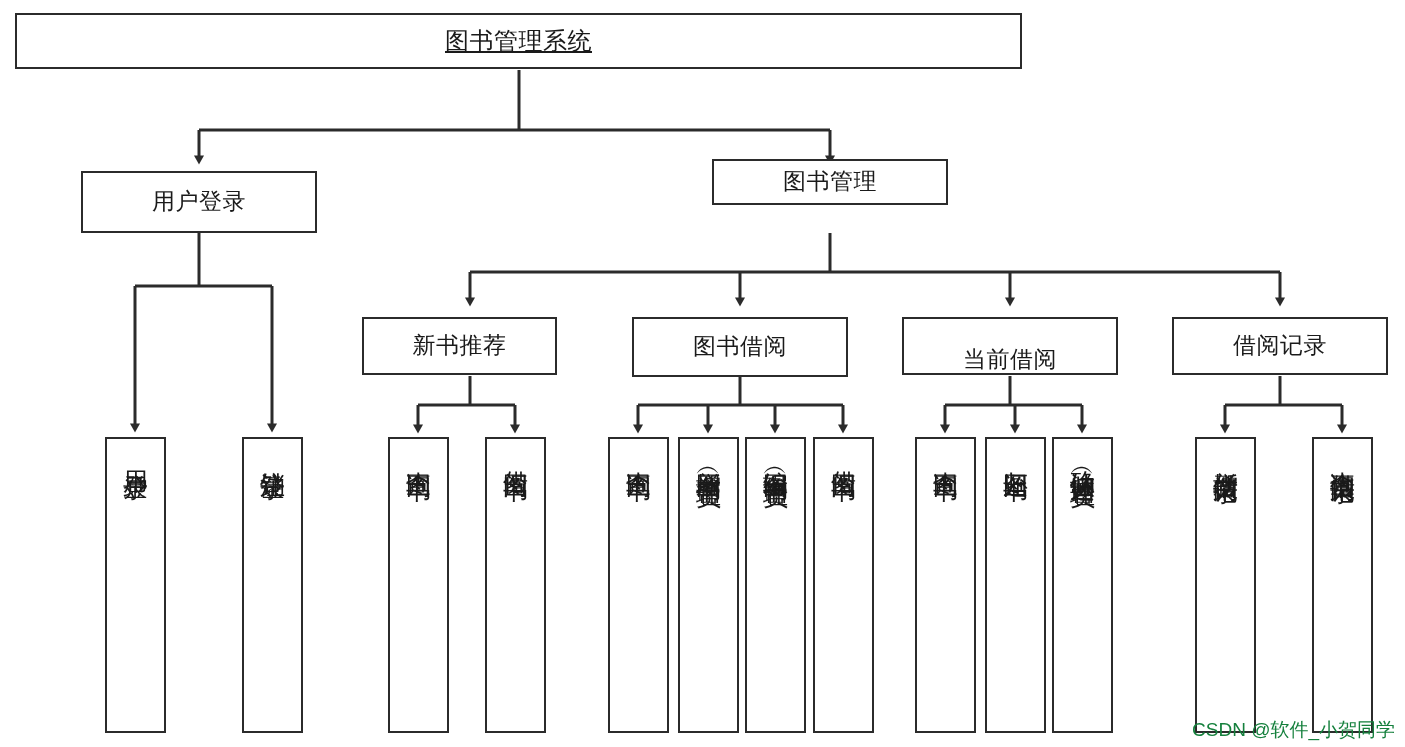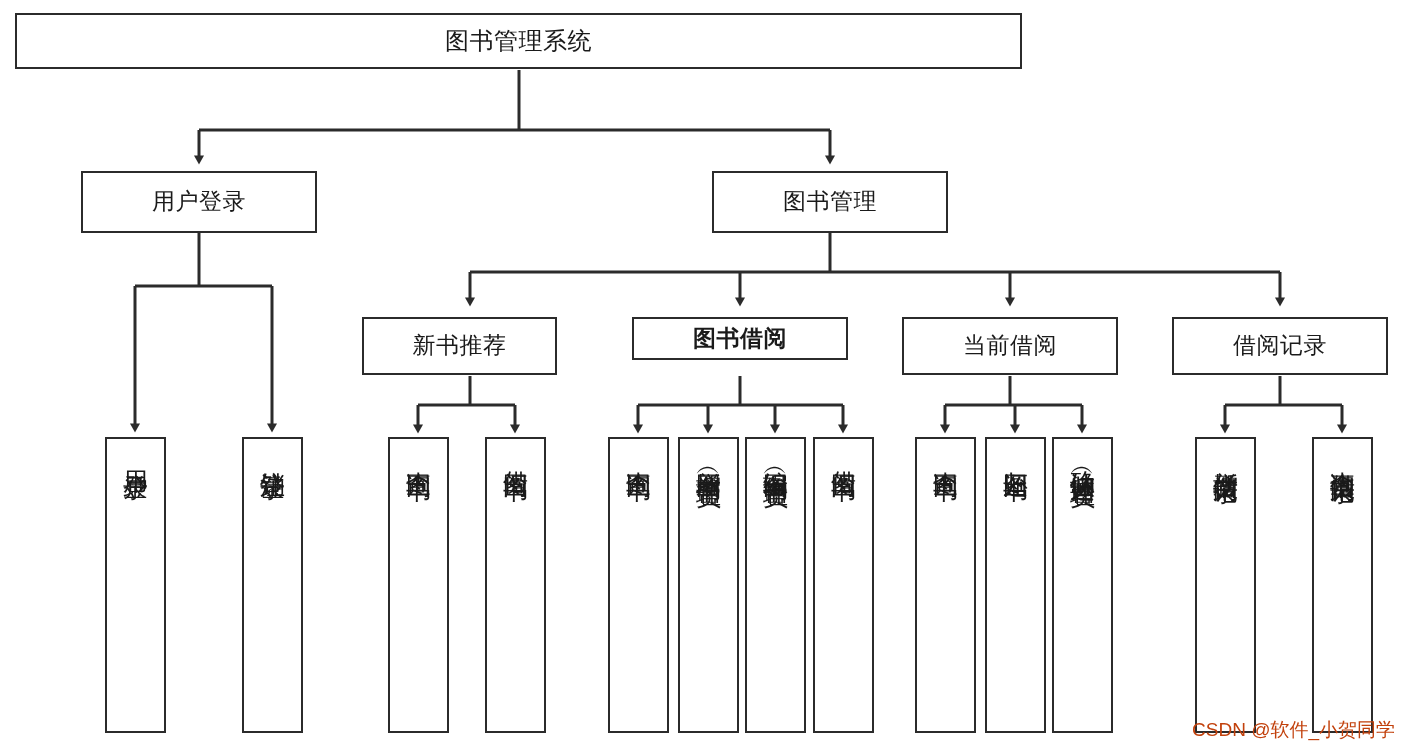--- a/index.html
+++ b/index.html
@@ -57,21 +57,21 @@
     font-size: 25px;
     letter-spacing: 2px;
     line-height: 1;
   }
   .node.root .node-label { font-size: 24px; }
   .watermark {
     position: absolute;
     right: 10px;
     bottom: 4px;
     font-size: 19px;
-    color: #c2410c;
+    color: #15803d;
     white-space: nowrap;
     font-family: "Liberation Sans", "DejaVu Sans", sans-serif;
   }
 </style>
 </head>
 <body>
 
 <div id="diagram-root">
 
   <svg class="edges" viewBox="0 0 1405 747">
@@ -117,38 +117,38 @@
       <path d="M1015,405 L1015,429" marker-end="url(#arrow)"></path>
       <path d="M1082,405 L1082,429" marker-end="url(#arrow)"></path>
 
       <path d="M1280,376 L1280,405"></path>
       <path d="M1225,405 L1342,405"></path>
       <path d="M1225,405 L1225,429" marker-end="url(#arrow)"></path>
       <path d="M1342,405 L1342,429" marker-end="url(#arrow)"></path>
     </g>
   </svg>
 
-  <div class="node horizontal root" style="left:15px; top:13px; width:1007px; height:56px;">
+  <div class="node horizontal root" style="left:15px; top:13px; width:1007px; height:56px;text-decoration:underline;">
     <span class="node-label">图书管理系统</span>
   </div>
 
   <div class="node horizontal" style="left:81px; top:171px; width:236px; height:62px;">
     <span class="node-label">用户登录</span>
   </div>
-  <div class="node horizontal" style="left:712px; top:171px; width:236px; height:62px;">
+  <div class="node horizontal" style="left:712px; top:159px; width:236px; height:46px;">
     <span class="node-label">图书管理</span>
   </div>
 
   <div class="node horizontal" style="left:362px; top:317px; width:195px; height:58px;">
     <span class="node-label">新书推荐</span>
   </div>
-  <div class="node horizontal" style="left:632px; top:317px; width:216px; height:43px;font-weight:bold;">
+  <div class="node horizontal" style="left:632px; top:317px; width:216px; height:60px;">
     <span class="node-label">图书借阅</span>
   </div>
-  <div class="node horizontal" style="left:902px; top:317px; width:216px; height:58px;">
+  <div class="node horizontal" style="left:902px; top:317px; width:216px; height:58px;align-items:flex-end;">
     <span class="node-label">当前借阅</span>
   </div>
   <div class="node horizontal" style="left:1172px; top:317px; width:216px; height:58px;justify-content:center;">
     <span class="node-label">借阅记录</span>
   </div>
 
   <div class="node vertical" style="left:105px; top:437px; width:61px; height:296px;">
     <span class="node-label">用户登录</span>
   </div>
   <div class="node vertical" style="left:242px; top:437px; width:61px; height:296px;">

